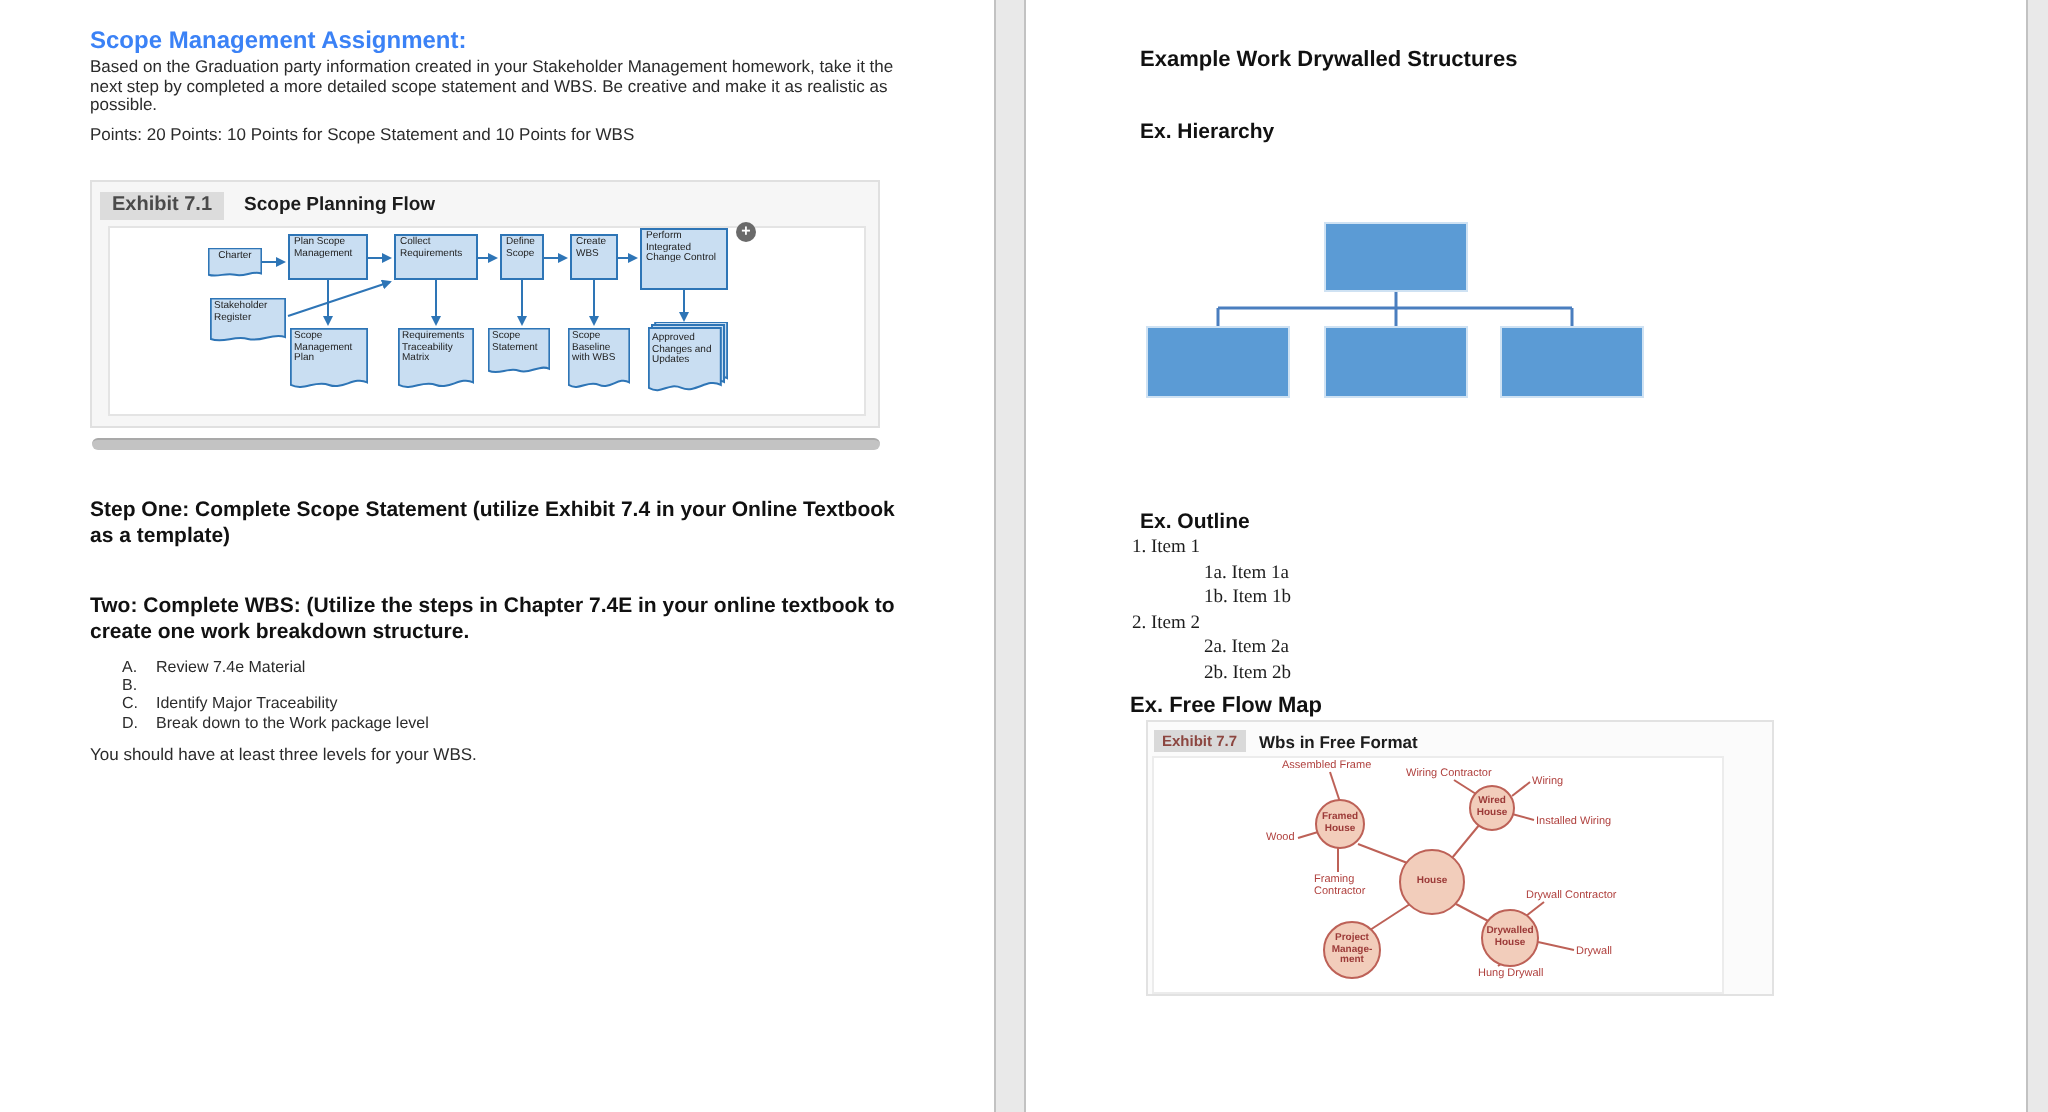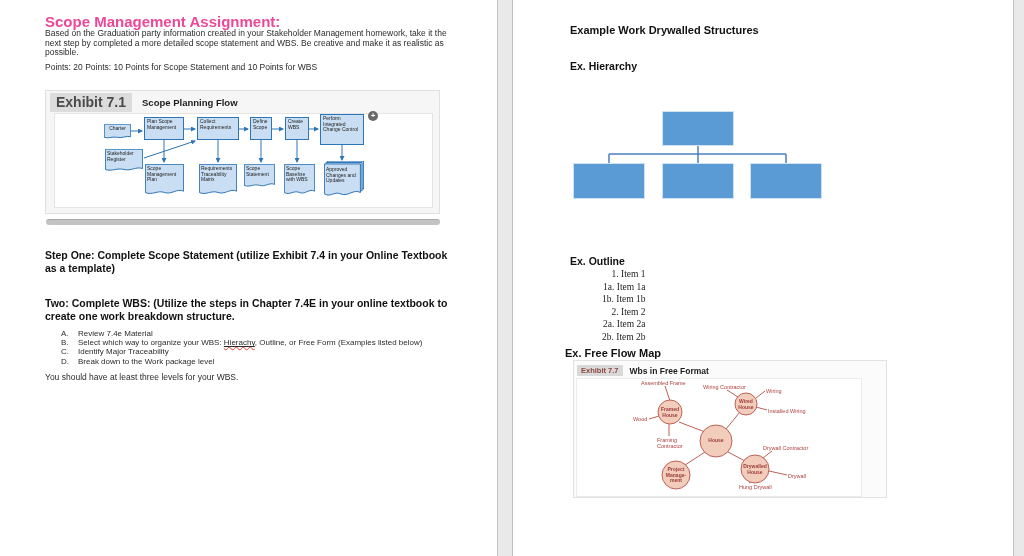--- a/index.html
+++ b/index.html
@@ -10,48 +10,48 @@
     background:#e9e9e9;
     overflow:hidden;
     color:#222;
   }
   .page { position:absolute; top:0; bottom:0; background:#fff; }
   .page-left  { left:0;   width:498px; border-right:1px solid #c2c2c2; }
   .page-right { left:512px; width:502px; border-left:1px solid #c2c2c2; border-right:1px solid #c2c2c2; }
   .abs { position:absolute; }
 
   
-  .h1 { font-size:15px; font-weight:bold; color:#ec4899; }
+  .h1 { font-size:12px; font-weight:bold; color:#3b82f6; }
   .body-text { font-size:8.5px; line-height:9.6px; color:#2b2b2b; }
   .h2 { font-size:10.5px; font-weight:bold; line-height:13px; color:#111; }
   .list-row { display:flex; font-size:8px; line-height:9.2px; color:#2b2b2b; }
   .list-marker { width:17px; flex:0 0 17px; }
   .uline { text-decoration:underline; }
   .squig { text-decoration:underline wavy #e03c31; text-decoration-thickness:1px; text-underline-offset:1px; }
 
   
   .ex-panel { background:#f6f6f6; border:1px solid #e0e0e0; }
   .ex-head { position:absolute; top:4px; left:4px; right:4px; height:15px; display:flex; align-items:center; }
-  .ex-tile { background:#dcdcdc; font-weight:bold; font-size:14px; color:#4a4a4a; padding:1px 6px 2px; }
+  .ex-tile { background:#dcdcdc; font-weight:bold; font-size:10px; color:#4a4a4a; padding:1px 6px 2px; }
   .ex-title { font-weight:bold; font-size:9.5px; color:#1c1c1c; margin-left:10px; }
   .ex-canvas { position:absolute; background:#fff; border:1px solid #e4e4e4; }
 
   .fbox { position:absolute; background:#c9def2; border:1px solid #2e75b6; font-size:5px; line-height:5.6px; color:#222; padding:1px 2px; }
   .fdoc { position:absolute; }
   .fdoc svg { position:absolute; left:0; top:0; width:100%; height:100%; }
   .fdoc .doc-label { position:absolute; left:2px; top:2px; right:1px; font-size:5px; line-height:5.6px; color:#222; }
   .plus-btn { position:absolute; width:10px; height:10px; border-radius:50%; background:#6a6a6a; color:#fff;
               font-size:8px; line-height:9px; text-align:center; font-weight:bold; }
 
   .gray-bar { background:#c3c3c3; border-top:1px solid #a9a9a9; border-radius:3px; }
 
   
   .h2r { font-size:11px; font-weight:bold; color:#111; }
   .h3r { font-size:10.5px; font-weight:bold; color:#111; }
-  .outline { font-family:"Liberation Serif","DejaVu Serif",serif; font-size:9.5px; line-height:12.6px; color:#1d1d1d;text-align:right; }
+  .outline { font-family:"Liberation Serif","DejaVu Serif",serif; font-size:9.5px; line-height:12.6px; color:#1d1d1d; }
   .outline .lvl1 { margin-left:36px; }
 
   .hbox { position:absolute; background:#5b9bd5; border:1px solid #cfe2f3; }
 
   
   .ex77 { background:#fbfbfb; border:1px solid #e2e2e2; }
   .ex77-head { position:absolute; top:3px; left:3px; right:3px; height:13px; display:flex; align-items:center; }
   .ex77-tile { background:#d9d9d9; font-weight:bold; font-size:7.5px; color:#8c4640; padding:1px 4px; }
   .ex77-title { font-weight:bold; font-size:8.5px; color:#1c1c1c; margin-left:7px; }
   .map-canvas { position:absolute; background:#fff; border:1px solid #ececec; }
@@ -162,21 +162,20 @@
 
   <div class="abs h2" style="left:45px; top:297px; width:416px;">Two: Complete WBS: (Utilize the steps in Chapter 7.4E in your online textbook to create one work breakdown structure.</div>
 
   <div class="abs" style="left:61px; top:329px; width:425px;">
     <div class="list-row">
       <span class="list-marker">A.</span>
       <span>Review 7.4e Material</span>
     </div>
     <div class="list-row">
       <span class="list-marker">B.</span>
-      <span><span>Select which way to organize your WBS: </span><span class="uline"><span class="squig">Hierachy</span></span><span>, Outline, or Free Form (Examples listed below)</span></span>
     </div>
     <div class="list-row">
       <span class="list-marker">C.</span>
       <span>Identify Major Traceability</span>
     </div>
     <div class="list-row">
       <span class="list-marker">D.</span>
       <span>Break down to the Work package level</span>
     </div>
   </div>

